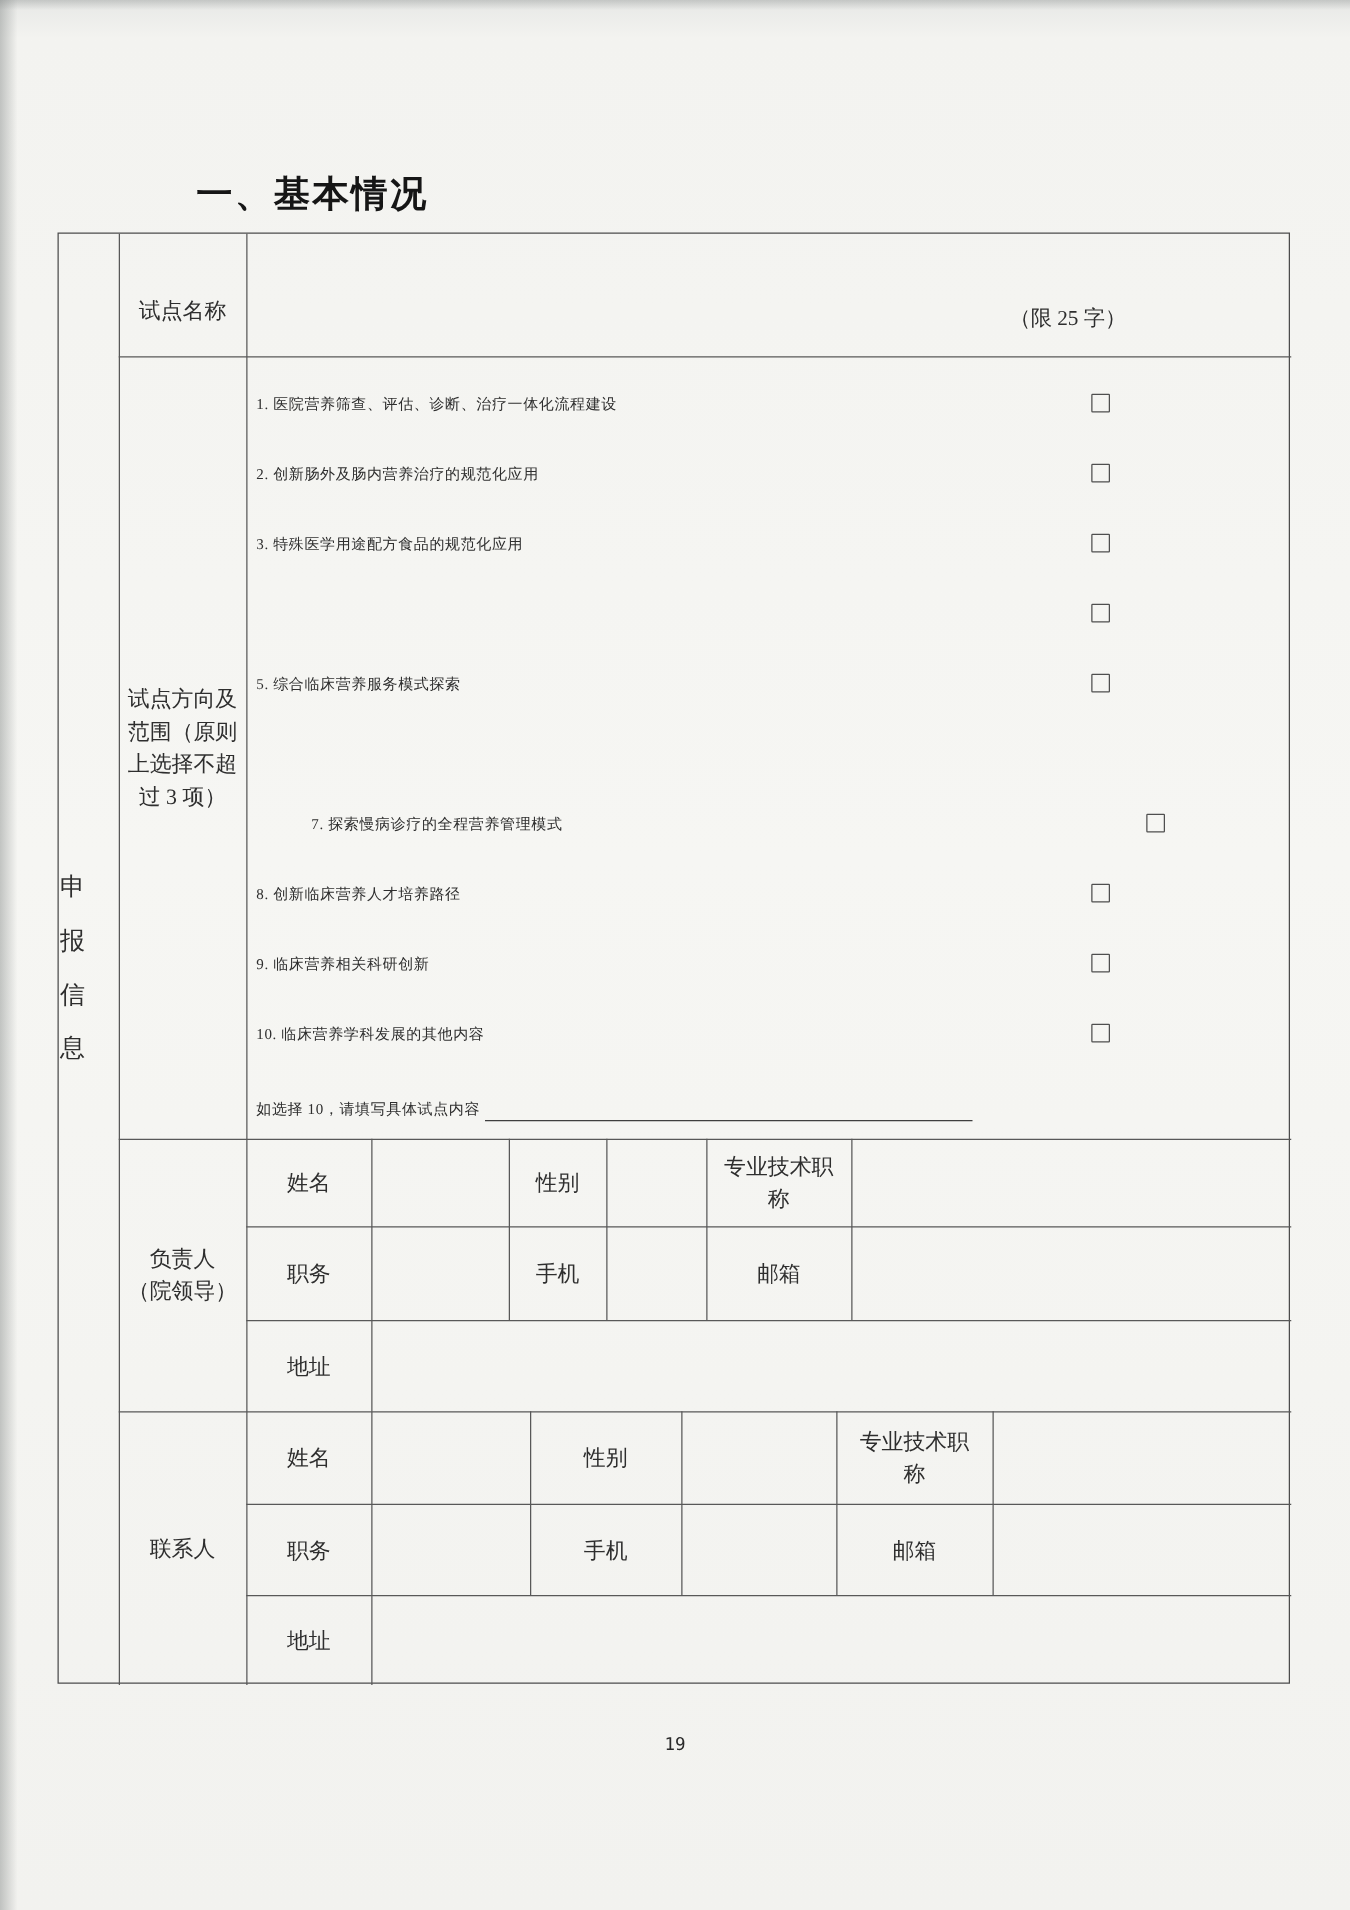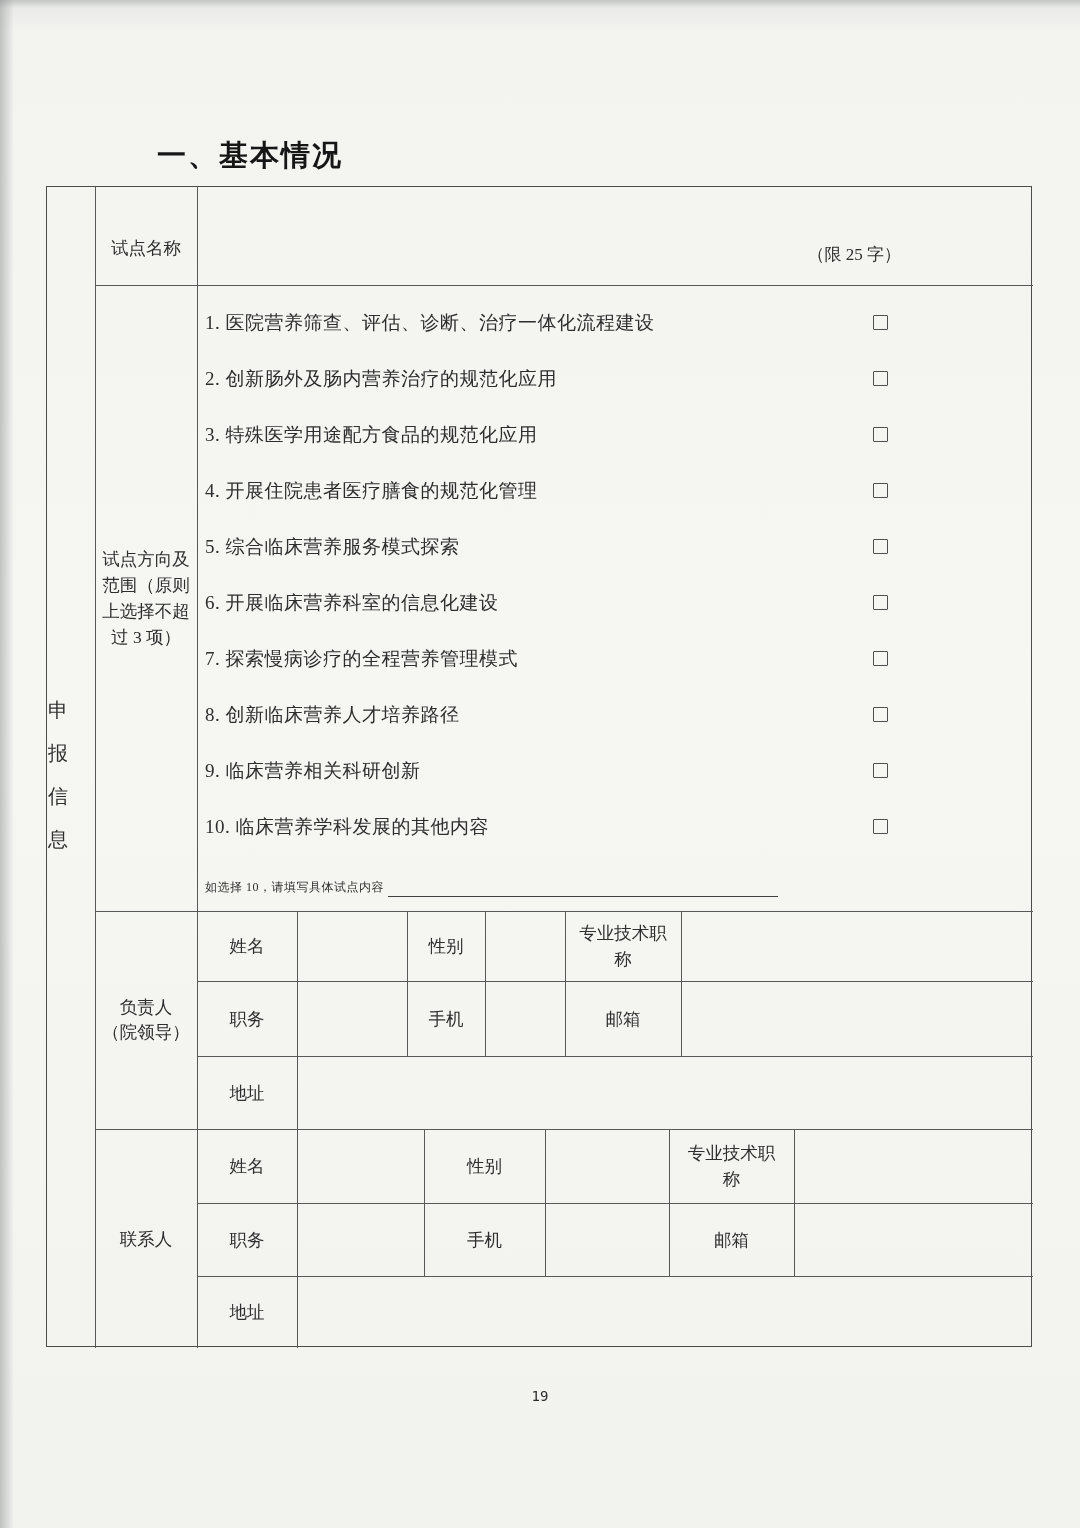--- a/index.html
+++ b/index.html
@@ -29,21 +29,21 @@
   .vert-label{
     position:absolute;left:0;top:500px;width:48px;height:176px;
     display:flex;align-items:center;justify-content:flex-start;
   }
   .vert-label span{display:block;width:22px;font-size:20px;line-height:43px;
     word-break:break-all;text-align:center;}
   .limit-note{position:absolute;right:130px;top:56px;font-size:17px;}
   .dir-label{padding:0 3px;word-break:break-all;}
   .items{position:absolute;left:150px;top:98px;width:836px;height:626px;}
   .item-row{position:absolute;left:0;width:100%;height:30px;
-    display:flex;align-items:center;font-size:19px;}
+    display:flex;align-items:center;font-size:12px;}
   .item-row .txt{padding-left:8px;letter-spacing:.5px;}
   .chk{position:absolute;left:676px;top:7px;width:15px;height:15px;
     border:1.6px solid #4f4f4f;border-radius:1px;background:transparent;box-sizing:border-box;}
   .fill-row{position:absolute;left:0;top:587px;width:100%;height:30px;
     display:flex;align-items:center;font-size:12px;}
   .fill-row .txt{padding-left:8px;letter-spacing:.5px;}
   .fill-line{display:inline-block;width:390px;height:1px;background:#3f3f3f;
     margin-left:4px;margin-top:18px;}
   .pgnum{position:absolute;left:0;top:1388px;width:1080px;text-align:center;
     font-size:14px;color:#2a2a2a;font-family:"DejaVu Sans Mono","Liberation Mono",monospace;}
@@ -100,32 +100,27 @@
       </div>
     <div class="item-row" style="top:79px;">
         <span class="txt">2. 创新肠外及肠内营养治疗的规范化应用</span>
         <span class="chk"></span>
       </div>
     <div class="item-row" style="top:135px;">
         <span class="txt">3. 特殊医学用途配方食品的规范化应用</span>
         <span class="chk"></span>
       </div>
     <div class="item-row" style="top:191px;">
-        <span class="txt">4. 开展住院患者医疗膳食的规范化管理</span>
         <span class="chk"></span>
       </div>
     <div class="item-row" style="top:247px;">
         <span class="txt">5. 综合临床营养服务模式探索</span>
         <span class="chk"></span>
       </div>
-    <div class="item-row" style="top:303px;">
-        <span class="txt">6. 开展临床营养科室的信息化建设</span>
-        <span class="chk"></span>
-      </div>
-    <div class="item-row" style="top:359px;">
+    <div class="item-row" style="top:359px;margin-left:44px;">
         <span class="txt">7. 探索慢病诊疗的全程营养管理模式</span>
         <span class="chk"></span>
       </div>
     <div class="item-row" style="top:415px;">
         <span class="txt">8. 创新临床营养人才培养路径</span>
         <span class="chk"></span>
       </div>
     <div class="item-row" style="top:471px;">
         <span class="txt">9. 临床营养相关科研创新</span>
         <span class="chk"></span>

